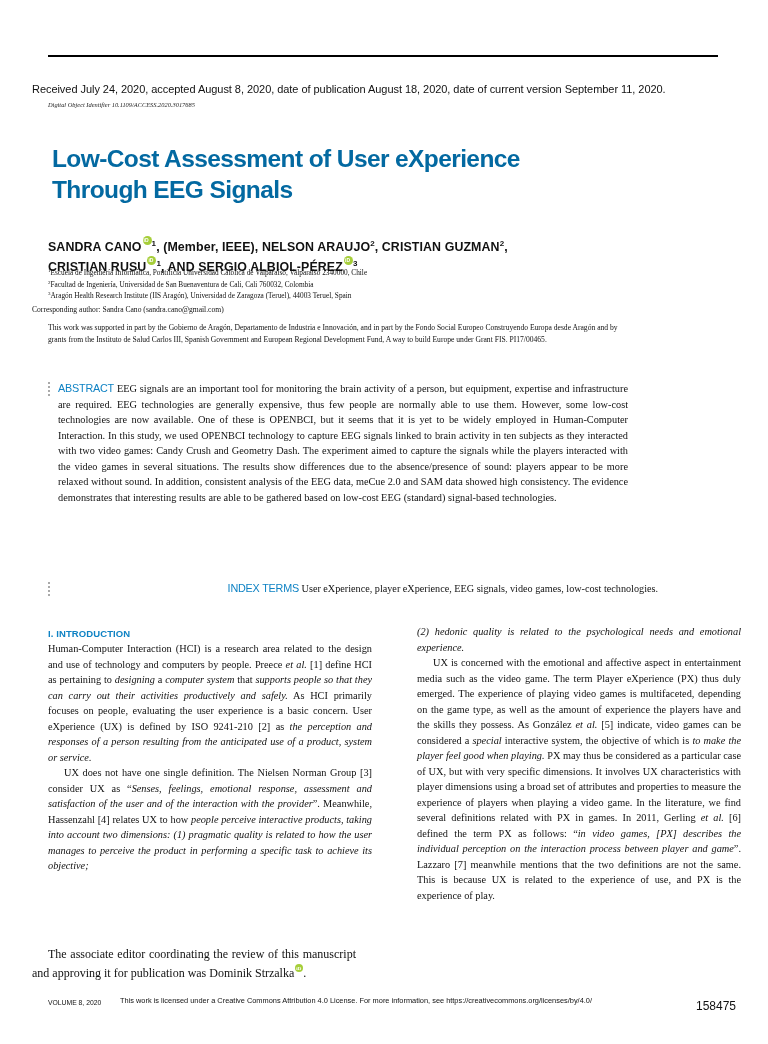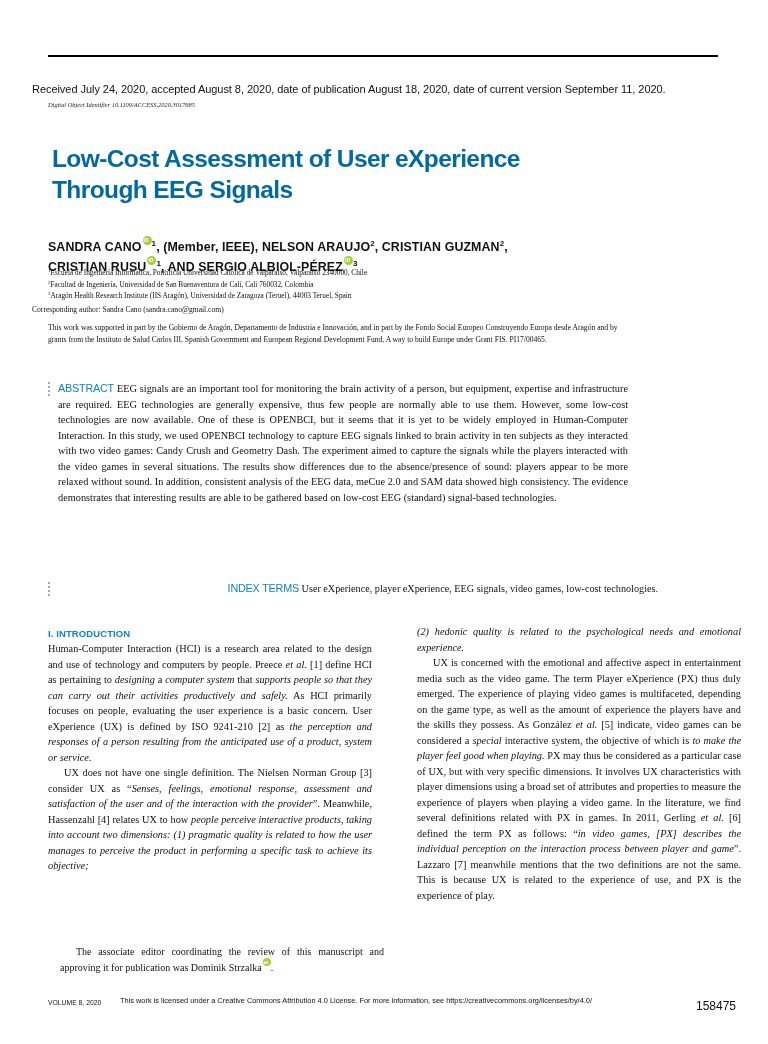--- a/index.html
+++ b/index.html
@@ -29,21 +29,21 @@
   .dots-idx { top: 582px; height: 14px; }
   .index { position: absolute; left: 58px; top: 581px; width: 600px; font-size: 10.2px; line-height: 15px; color: #111; white-space: nowrap; text-align: right; }
   .col { position: absolute; width: 324px; font-size: 10.3px; line-height: 15.5px; text-align: justify; color: #111; }
   .col-left { left: 48px; top: 627px; }
   .col-right { left: 394px; top: 624px; margin-left: 23px; }
   .sec-head { font-family: "Liberation Sans", sans-serif; font-weight: bold; color: #0e82c4; font-size: 9.5px;
               line-height: 14px; letter-spacing: 0.1px; }
   .col p { margin: 0; }
   .indent { text-indent: 16px; }
   .col i { font-style: italic; }
-  .footnote { position: absolute; left: 60px; top: 945px; width: 324px; font-size: 10px; line-height: 13px; text-align: justify; color: #111; }
+  .footnote { position: absolute; left: 32px; top: 945px; width: 324px; font-size: 12px; line-height: 19px; text-align: justify; color: #111; }
   .footnote .orcid { width: 8px; height: 8px; vertical-align: 5px; }
   .footer { position: absolute; top: 996px; font-family: "Liberation Sans", sans-serif; color: #111; white-space: nowrap; }
   .foot-vol { left: 48px; top: 999px; font-size: 6.8px; }
   .foot-lic { left: 120px; font-size: 7.4px; }
   .foot-page { left: 696px; top: 999px; font-size: 12px; }
 </style>
 </head>
 <body>
 
 <div class="rule"></div>

